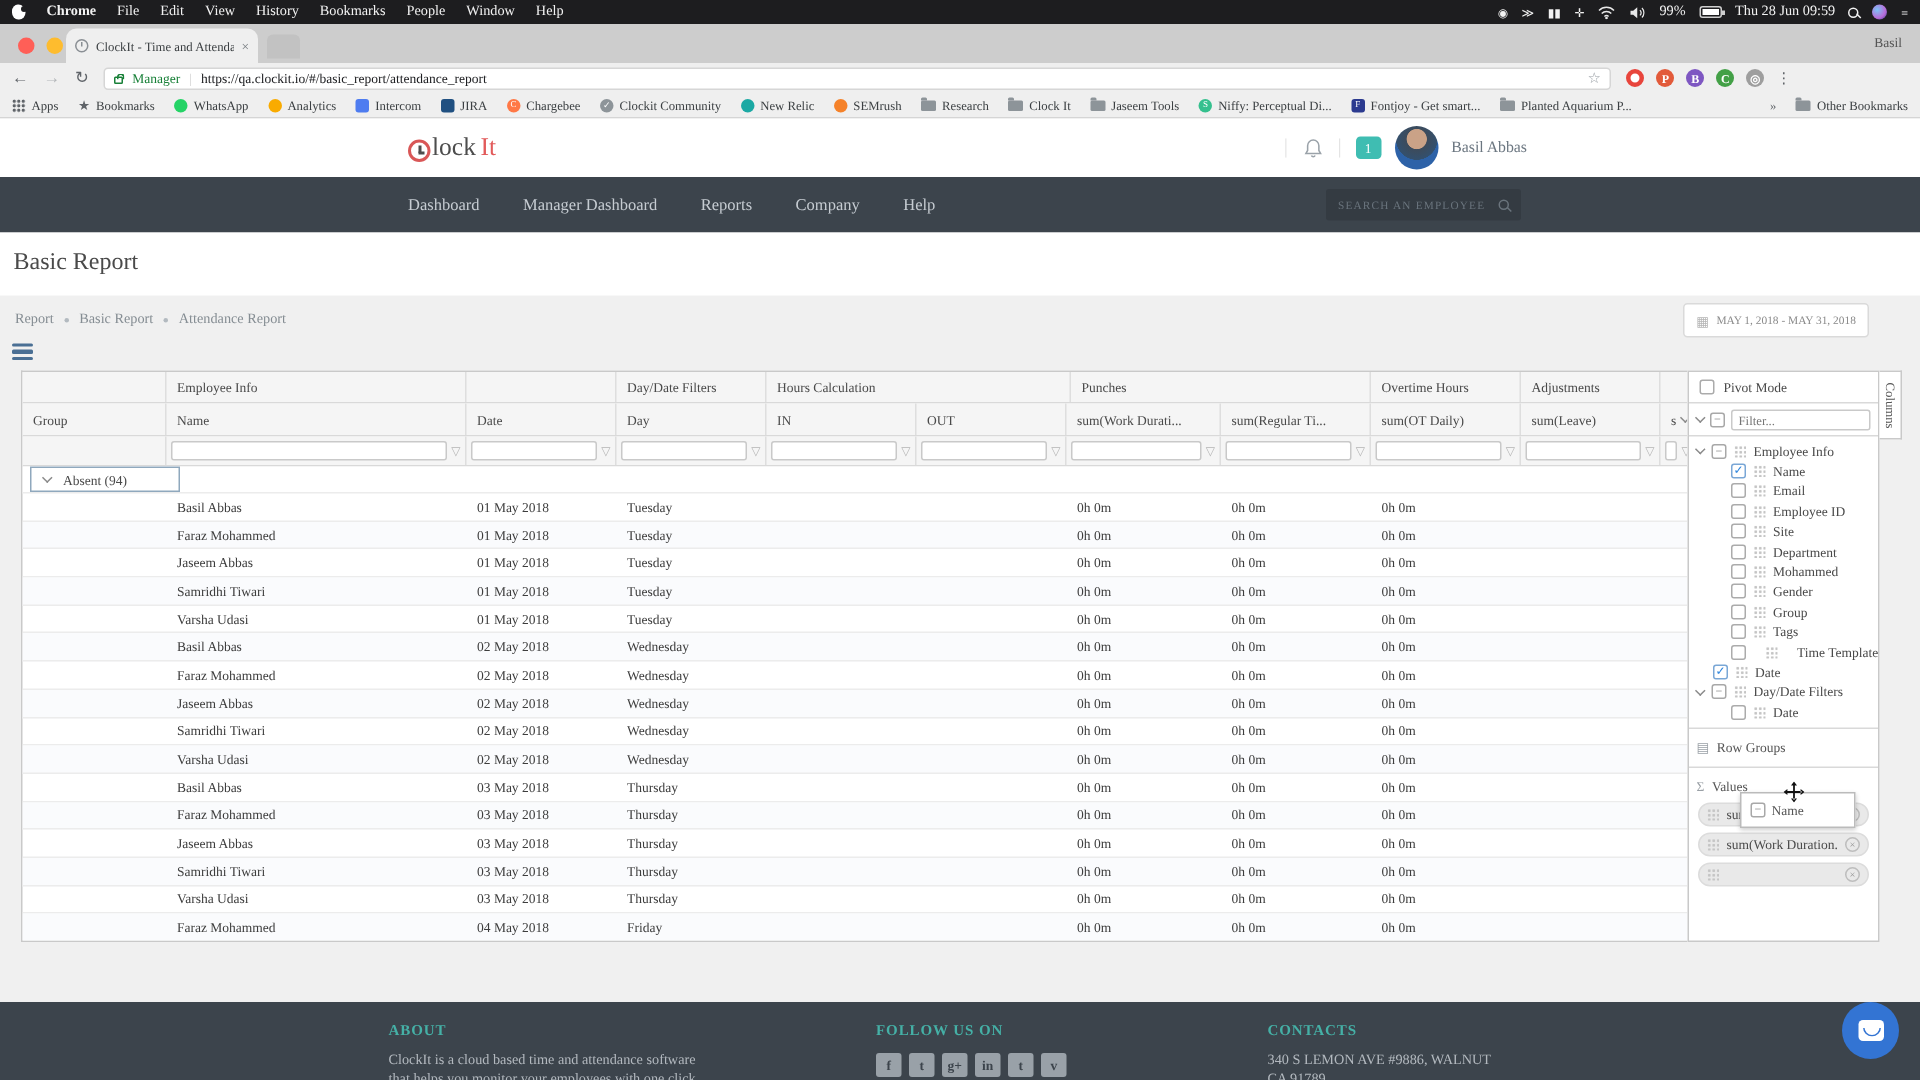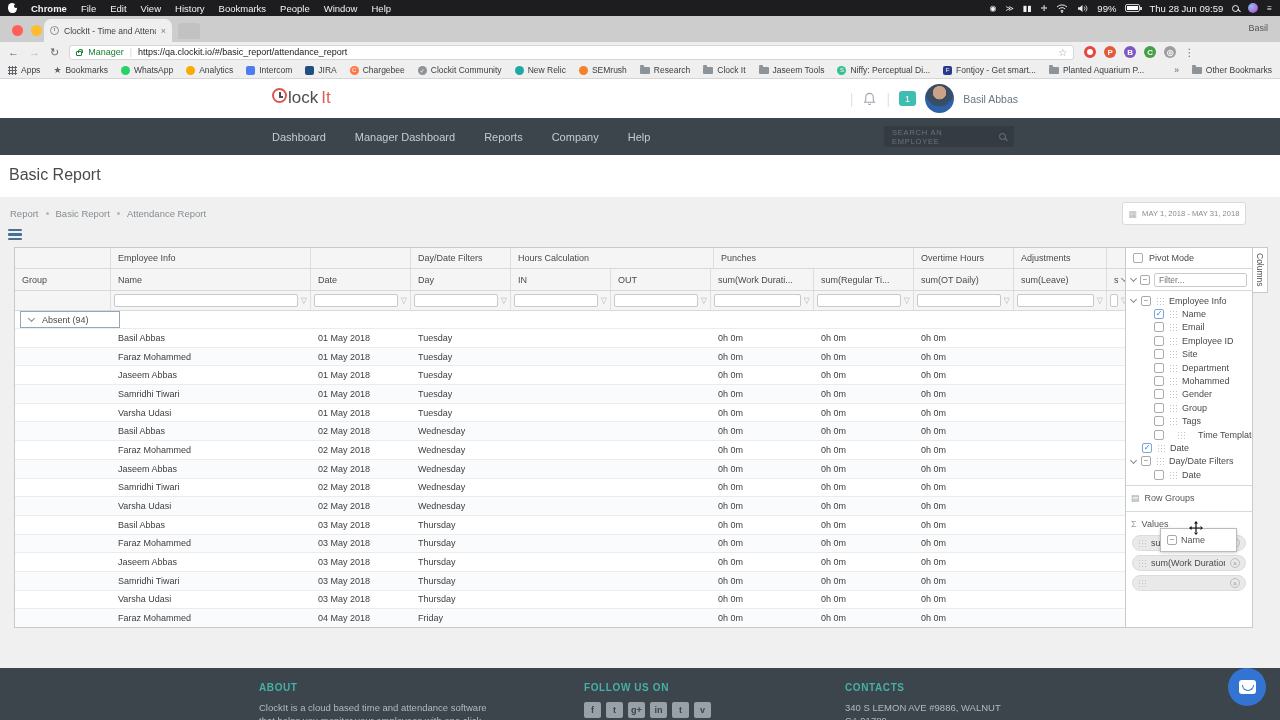--- a/index.html
+++ b/index.html
@@ -1,19 +1,19 @@
 <!DOCTYPE html>
 <html><head>
 <meta charset="utf-8">
 <style>
   * { margin:0; padding:0; box-sizing:border-box; }
   html,body { background:#555; }
   .screen {
     position:relative; width:1280px; height:720px; overflow:hidden;
-    font-family:Liberation Sans, sans-serif; background:#f0f0f0; margin:0 auto;
+    font-family:Liberation Serif, serif; background:#f0f0f0; margin:0 auto;
   }
   
   .menubar { position:absolute; left:0; top:0; width:1280px; height:16px;
     background:#1d1d1f; color:#f2f2f2; display:flex; align-items:center;
     font-size:9.5px; padding:0 8px; }
   .menubar .left { display:flex; align-items:center; gap:14px; }
   .menubar .apple { width:9px; height:10px; background:#fff;
     border-radius:45% 55% 48% 48%; position:relative; }
   .menubar .apple::before { content:""; position:absolute; right:-1px; top:1px;
     width:4px; height:4px; background:#1d1d1f; border-radius:50%; }
@@ -75,21 +75,21 @@
   .folder { width:10px; height:7px; background:#8d9499; border-radius:1px; position:relative; flex:none; }
   .folder::before { content:""; position:absolute; left:0; top:-2px; width:4px; height:2px;
     background:#8d9499; border-radius:1px 1px 0 0; }
   .apps-ic { width:9px; height:9px; flex:none;
     background-image:radial-gradient(circle, #5f6368 1px, transparent 1.3px); background-size:3px 3px; }
   .bm-star { color:#5f6368; font-size:9px; }
   .bm-spacer { flex:1; }
   .bm-chev { color:#5f6368; }
   
   .appheader { position:absolute; left:0; top:79px; width:1280px; height:39px; background:#fff; }
-  .logo { position:absolute; left:272px; top:9px; display:flex; align-items:flex-start; font-size:17px; }
+  .logo { position:absolute; left:272px; top:9px; display:flex; align-items:flex-end; font-size:17px; }
   .logo-clock { width:15px; height:15px; border:2px solid #d95757; border-radius:50%; position:relative; margin-right:1px; }
   .logo-clock::before { content:""; position:absolute; left:5px; top:2px; width:1.5px; height:5px; background:#4d4d4d; }
   .logo-clock::after { content:""; position:absolute; left:5px; top:6px; width:4px; height:1.5px; background:#4d4d4d; }
   .logo .t1 { color:#4d4d4d; }
   .logo .t2 { color:#e25b5b; margin-left:3px; }
   .hdr-right { position:absolute; right:262px; top:0; height:39px; display:flex; align-items:center; gap:9px; }
   .hdr-sep { color:#e3e3e3; font-size:14px; }
   .badge { min-width:17px; height:15px; background:#3fbdb2; color:#fff; font-size:9px;
     border-radius:3px; display:flex; align-items:center; justify-content:center; padding:0 3px; }
   .avatar { width:29px; height:29px; border-radius:50%;

